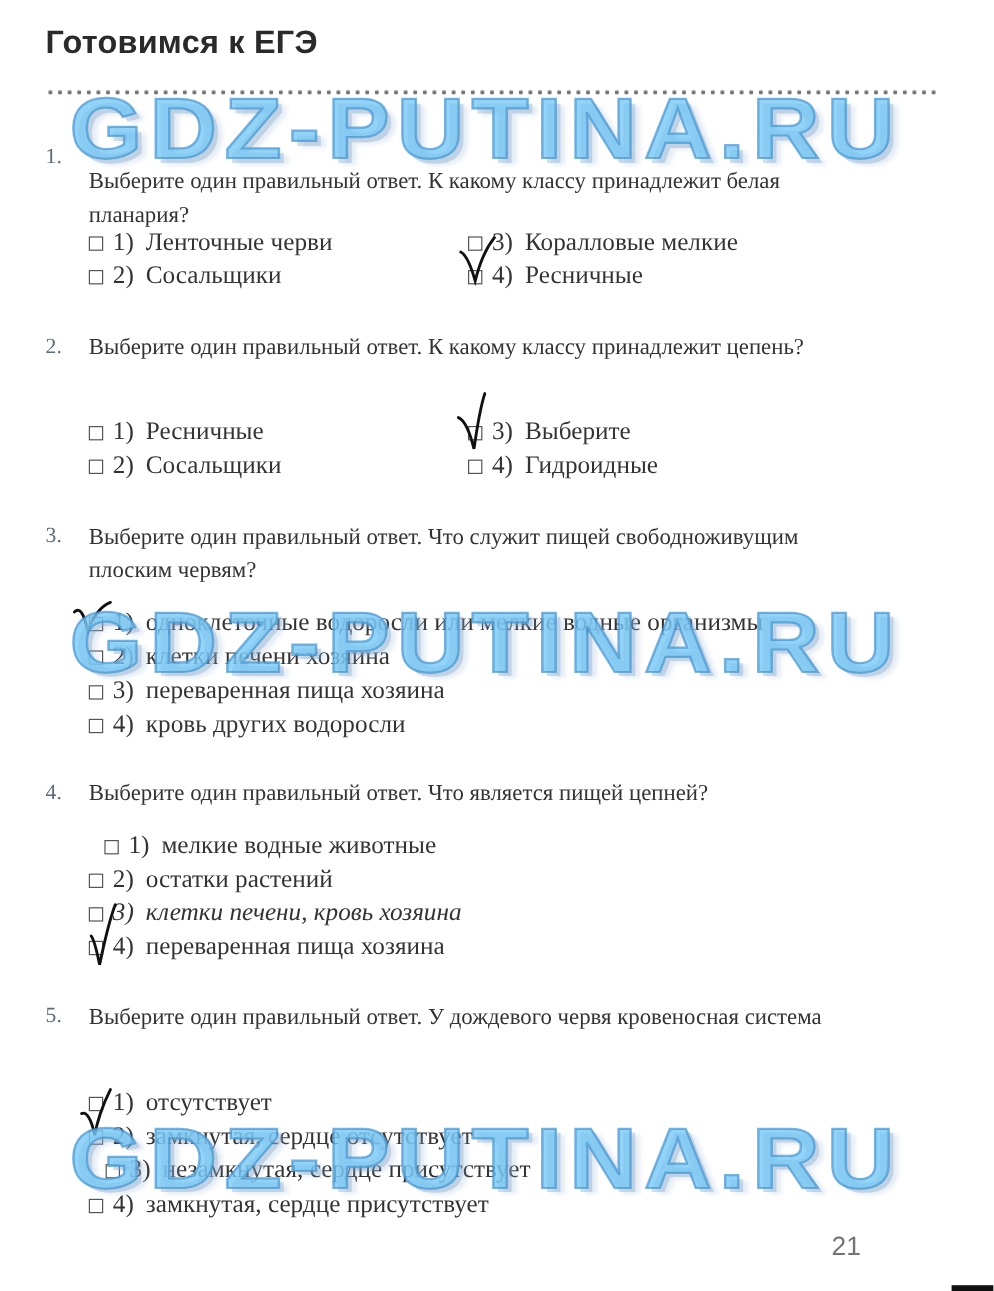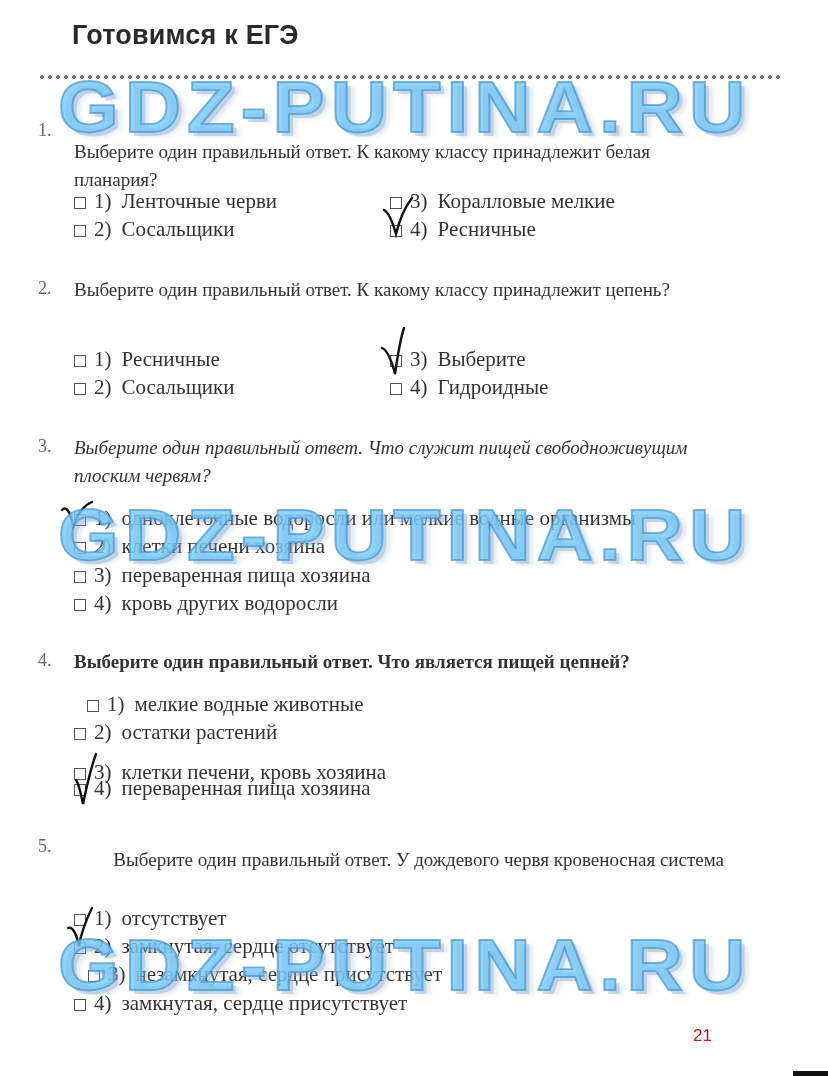--- a/index.html
+++ b/index.html
@@ -4,21 +4,20 @@
 <style>
   html, body { margin: 0; padding: 0; }
   body {
     width: 828px; height: 1076px; background: #ffffff; position: relative; overflow: hidden;
     font-family: "Liberation Serif", serif; color: #333333;
   }
   .page-title {
     position: absolute; left: 38px; top: 20px;
     font-family: "Liberation Sans", sans-serif; font-weight: bold; font-size: 27px; color: #2a2a2a;
     letter-spacing: 0.2px;
-    margin-left: 34px;
   }
   .dots {
     position: absolute; left: 38px; top: 74px; width: 742px; height: 6px;
     background-image: radial-gradient(circle, #777 1.6px, transparent 2px);
     background-size: 8px 6px; background-repeat: repeat-x;
   }
   .q { position: absolute; left: 0; width: 828px; }
   .q-num {
     position: absolute; left: 38px; font-size: 18px; color: #5a6b7b;
   }
@@ -31,21 +30,21 @@
   .box {
     display: inline-block; width: 12px; height: 12px; border: 1.3px solid #555; vertical-align: -1px;
     margin-right: 8px; box-sizing: border-box;
   }
   .opt-num { margin-right: 10px; }
   .tick {
     position: absolute; width: 34px; height: 42px; pointer-events: none;
   }
   .tick svg { width: 100%; height: 100%; overflow: visible; }
   .page-number {
-    position: absolute; left: 693px; top: 1026px; font-family: "Liberation Sans", sans-serif; font-size: 17px; color: #b91c1c;
+    position: absolute; left: 693px; top: 1026px; font-family: "Liberation Sans", sans-serif; font-size: 22px; color: #737373;
   }
   .corner-bar {
     position: absolute; left: 793px; top: 1071px; width: 35px; height: 5px; background: #111;
   }
   .watermark {
     position: absolute; left: 58px; width: 720px; height: 70px; pointer-events: none;
     font-family: "Liberation Sans", sans-serif; font-weight: bold; font-size: 78px; line-height: 70px;
     letter-spacing: 6px; color: rgba(120, 200, 245, 0.80);
     -webkit-text-stroke: 2px rgba(70, 150, 210, 0.7);
     text-shadow: 4px 4px 0 rgba(120,160,200,0.35), 8px 6px 4px rgba(150,180,210,0.25);
@@ -82,49 +81,49 @@
   <div class="opt" style="left:390px; top:99px;"><span class="box"></span><span class="opt-num">4)</span><span>Гидроидные</span></div>
   <div class="tick" style="left:380px; top:50px; height:52px;">
     <svg viewBox="0 0 34 52">
         <path d="M2 22 C7 24, 11 32, 15 48 C17 34, 20 14, 24 2" fill="none" stroke="#111" stroke-width="2.4" stroke-linecap="round"></path>
       </svg>
   </div>
 </div>
 
 <div class="q" style="top:434px;">
   <span class="q-num" style="top:2px;">3.</span>
-  <div class="q-text" style="top:0;font-style:italic;">Выберите один правильный ответ. Что служит пищей свободноживущим плоским червям?</div>
+  <div class="q-text" style="top:0;">Выберите один правильный ответ. Что служит пищей свободноживущим плоским червям?</div>
   <div class="opt" style="left:74px; top:72px;text-align:center;"><span class="box"></span><span class="opt-num">1)</span><span>одноклеточные водоросли или мелкие водные организмы</span></div>
   <div class="opt" style="left:74px; top:100px;"><span class="box"></span><span class="opt-num">2)</span><span>клетки печени хозяина</span></div>
   <div class="opt" style="left:74px; top:129px;"><span class="box"></span><span class="opt-num">3)</span><span>переваренная пища хозяина</span></div>
   <div class="opt" style="left:74px; top:157px;"><span class="box"></span><span class="opt-num">4)</span><span>кровь других водоросли</span></div>
   <div class="tick" style="left:60px; top:66px; width:36px; height:30px;">
     <svg viewBox="0 0 36 30">
         <path d="M2 10 C6 6, 10 10, 13 26 C16 18, 22 6, 32 2" fill="none" stroke="#111" stroke-width="2.4" stroke-linecap="round"></path>
       </svg>
   </div>
 </div>
 
 <div class="q" style="top:648px;">
   <span class="q-num" style="top:2px;">4.</span>
-  <div class="q-text" style="top:0;font-weight:bold;">Выберите один правильный ответ. Что является пищей цепней?</div>
+  <div class="q-text" style="top:0;">Выберите один правильный ответ. Что является пищей цепней?</div>
   <div class="opt" style="left:74px; top:44px;padding-left:13px;"><span class="box"></span><span class="opt-num">1)</span><span>мелкие водные животные</span></div>
   <div class="opt" style="left:74px; top:72px;"><span class="box"></span><span class="opt-num">2)</span><span>остатки растений</span></div>
-  <div class="opt" style="left:74px; top:112px;"><span class="box"></span><span class="opt-num">3)</span><span>клетки печени, кровь хозяина</span></div>
+  <div class="opt" style="left:74px; top:100px;font-style:italic;"><span class="box"></span><span class="opt-num">3)</span><span>клетки печени, кровь хозяина</span></div>
   <div class="opt" style="left:74px; top:128px;"><span class="box"></span><span class="opt-num">4)</span><span>переваренная пища хозяина</span></div>
   <div class="tick" style="left:74px; top:104px; width:26px; height:56px;">
     <svg viewBox="0 0 26 56">
         <path d="M2 28 C5 32, 7 42, 9 52 C12 38, 16 18, 22 2" fill="none" stroke="#111" stroke-width="2.4" stroke-linecap="round"></path>
       </svg>
   </div>
 </div>
 
 <div class="q" style="top:834px;">
   <span class="q-num" style="top:2px;">5.</span>
-  <div class="q-text" style="top:12px;text-align:right;">Выберите один правильный ответ. У дождевого червя кровеносная система</div>
+  <div class="q-text" style="top:0;">Выберите один правильный ответ. У дождевого червя кровеносная система</div>
   <div class="opt" style="left:74px; top:72px;"><span class="box"></span><span class="opt-num">1)</span><span>отсутствует</span></div>
   <div class="opt" style="left:74px; top:100px;"><span class="box"></span><span class="opt-num">2)</span><span>замкнутая, сердце отсутствует</span></div>
   <div class="opt" style="left:88px; top:128px;text-align:center;"><span class="box"></span><span class="opt-num">3)</span><span>незамкнутая, сердце присутствует</span></div>
   <div class="opt" style="left:74px; top:157px;"><span class="box"></span><span class="opt-num">4)</span><span>замкнутая, сердце присутствует</span></div>
   <div class="tick" style="left:66px; top:72px; width:30px; height:46px;">
     <svg viewBox="0 0 30 46">
         <path d="M2 22 C6 20, 10 26, 13 40 C15 28, 20 14, 26 2" fill="none" stroke="#111" stroke-width="2.4" stroke-linecap="round"></path>
       </svg>
   </div>
 </div>

